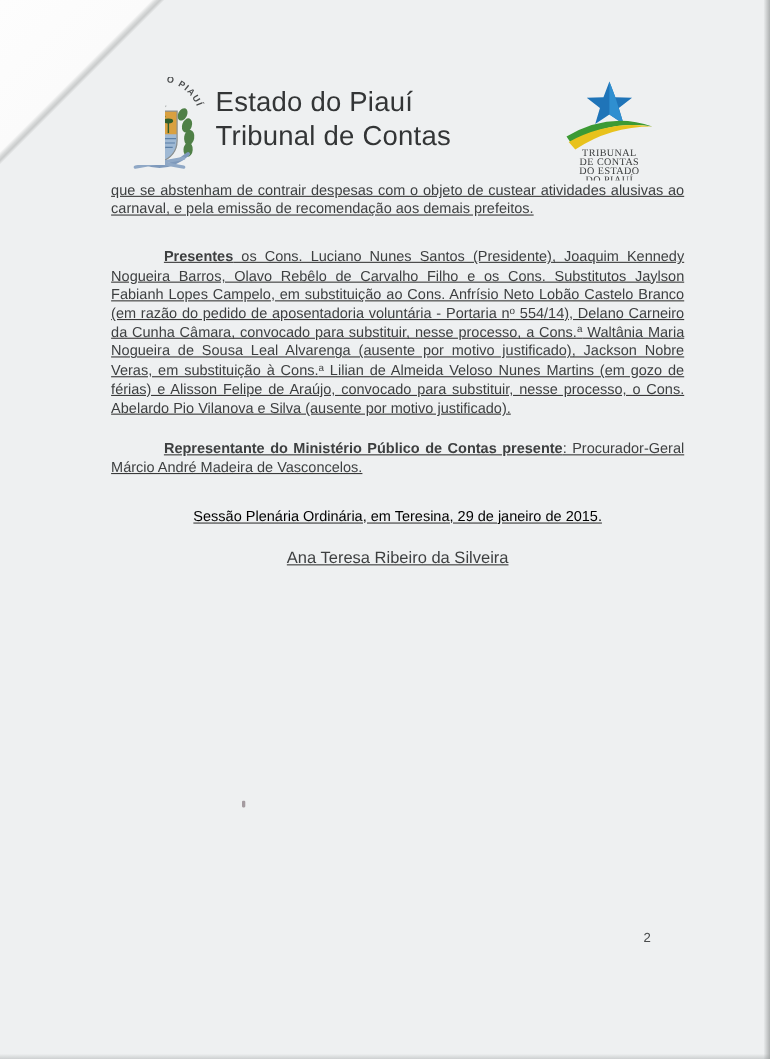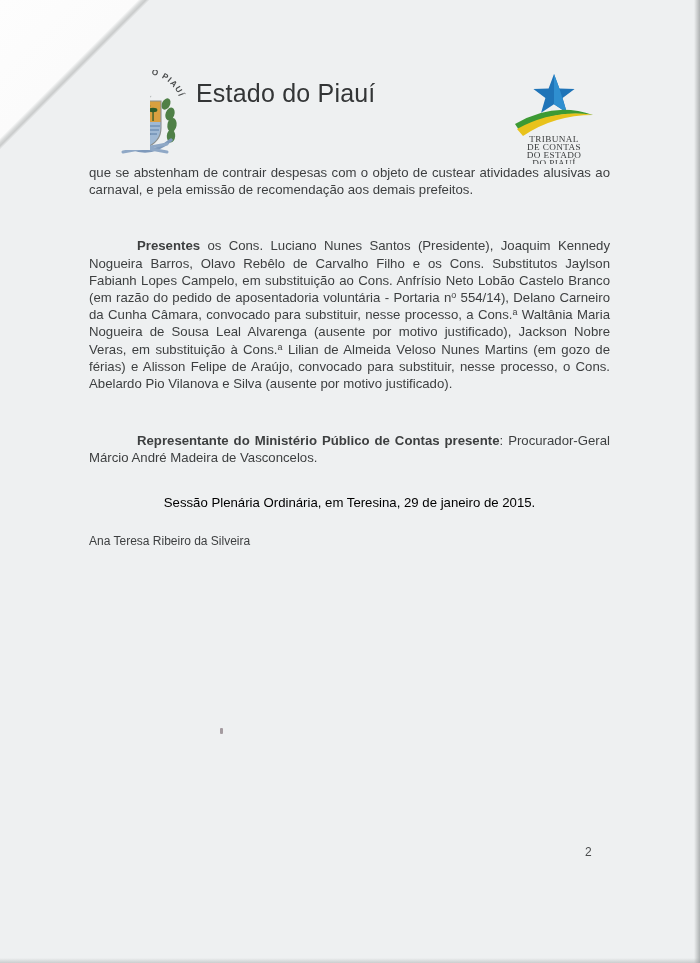--- a/index.html
+++ b/index.html
@@ -95,56 +95,57 @@
     font-size: 25px;
     line-height: 31px;
     letter-spacing: .2px;
     color: #333536;
     white-space: nowrap;
   }
 
   
   .doc-body {
     position: absolute;
-    left: 89px;
+    left: 101px;
     top: 164px;
     width: 521px;
+    text-decoration: underline;
   }
   p.para {
     margin: 0;
     font-size: 13.2px;
     line-height: 17.2px;
     text-align: justify;
     text-justify: inter-word;
     color: #3d3f40;
   }
   p.para.indent {
     text-indent: 48px;
   }
-  p.gap-a { margin-top: 39px; }
-  p.gap-b { margin-top: 40px; }
+  p.gap-a { margin-top: 26px; }
+  p.gap-b { margin-top: 20px; }
   .bold { font-weight: bold; }
   sup.ord {
     font-size: .68em;
     vertical-align: .42em;
     line-height: 0;
   }
 
   .session-line {
     margin: 0;
     margin-top: 27px;
     font-size: 13.2px;
     line-height: 17.2px;
     text-align: center;
     color: #000000;
   }
   .signature {
     margin-top: 22px;
-    text-align: left;
-    font-size: 12px;
+    text-align: center;
+    font-size: 15px;
     line-height: 16.5px;
     color: #3d3f40;
   }
 
   
   .page-number {
     position: absolute;
     left: 585px;
     top: 845px;
     font-size: 12px;
@@ -219,20 +220,21 @@
       </g>
       <g stroke="#8fa8c6" stroke-width="3" fill="none" stroke-linecap="round">
         <path d="M 22,82 L 66,74"></path>
         <path d="M 22,74 L 66,82"></path>
       </g>
     </svg>
   </div>
 
   <div class="header-titles">
     <div class="line">Estado do Piauí</div>
+    <div class="line">Tribunal de Contas</div>
   </div>
 
   <div class="tce-logo">
     <svg viewBox="0 0 98 96" width="98" height="96">
 
       <path d="M 49,6 L 54.4,20.4 L 69.6,20.9 L 57.6,30.1 L 61.9,44.7 L 49,36.2 L 36.1,44.7 L 40.4,30.1 L 28.4,20.9 L 43.6,20.4 Z" fill="#1f74b8"></path>
       <path d="M 49,6 L 54.4,20.4 L 61.9,44.7 L 49,36.2 Z" fill="#2f8fd0"></path>
 
       <path d="M 10,56 Q 49,33 88,47 Q 49,41 14,62 Z" fill="#3c9a34"></path>
       <path d="M 12,61 Q 49,41 88,47 Q 49,47 18,68 Z" fill="#e8c21c"></path>

